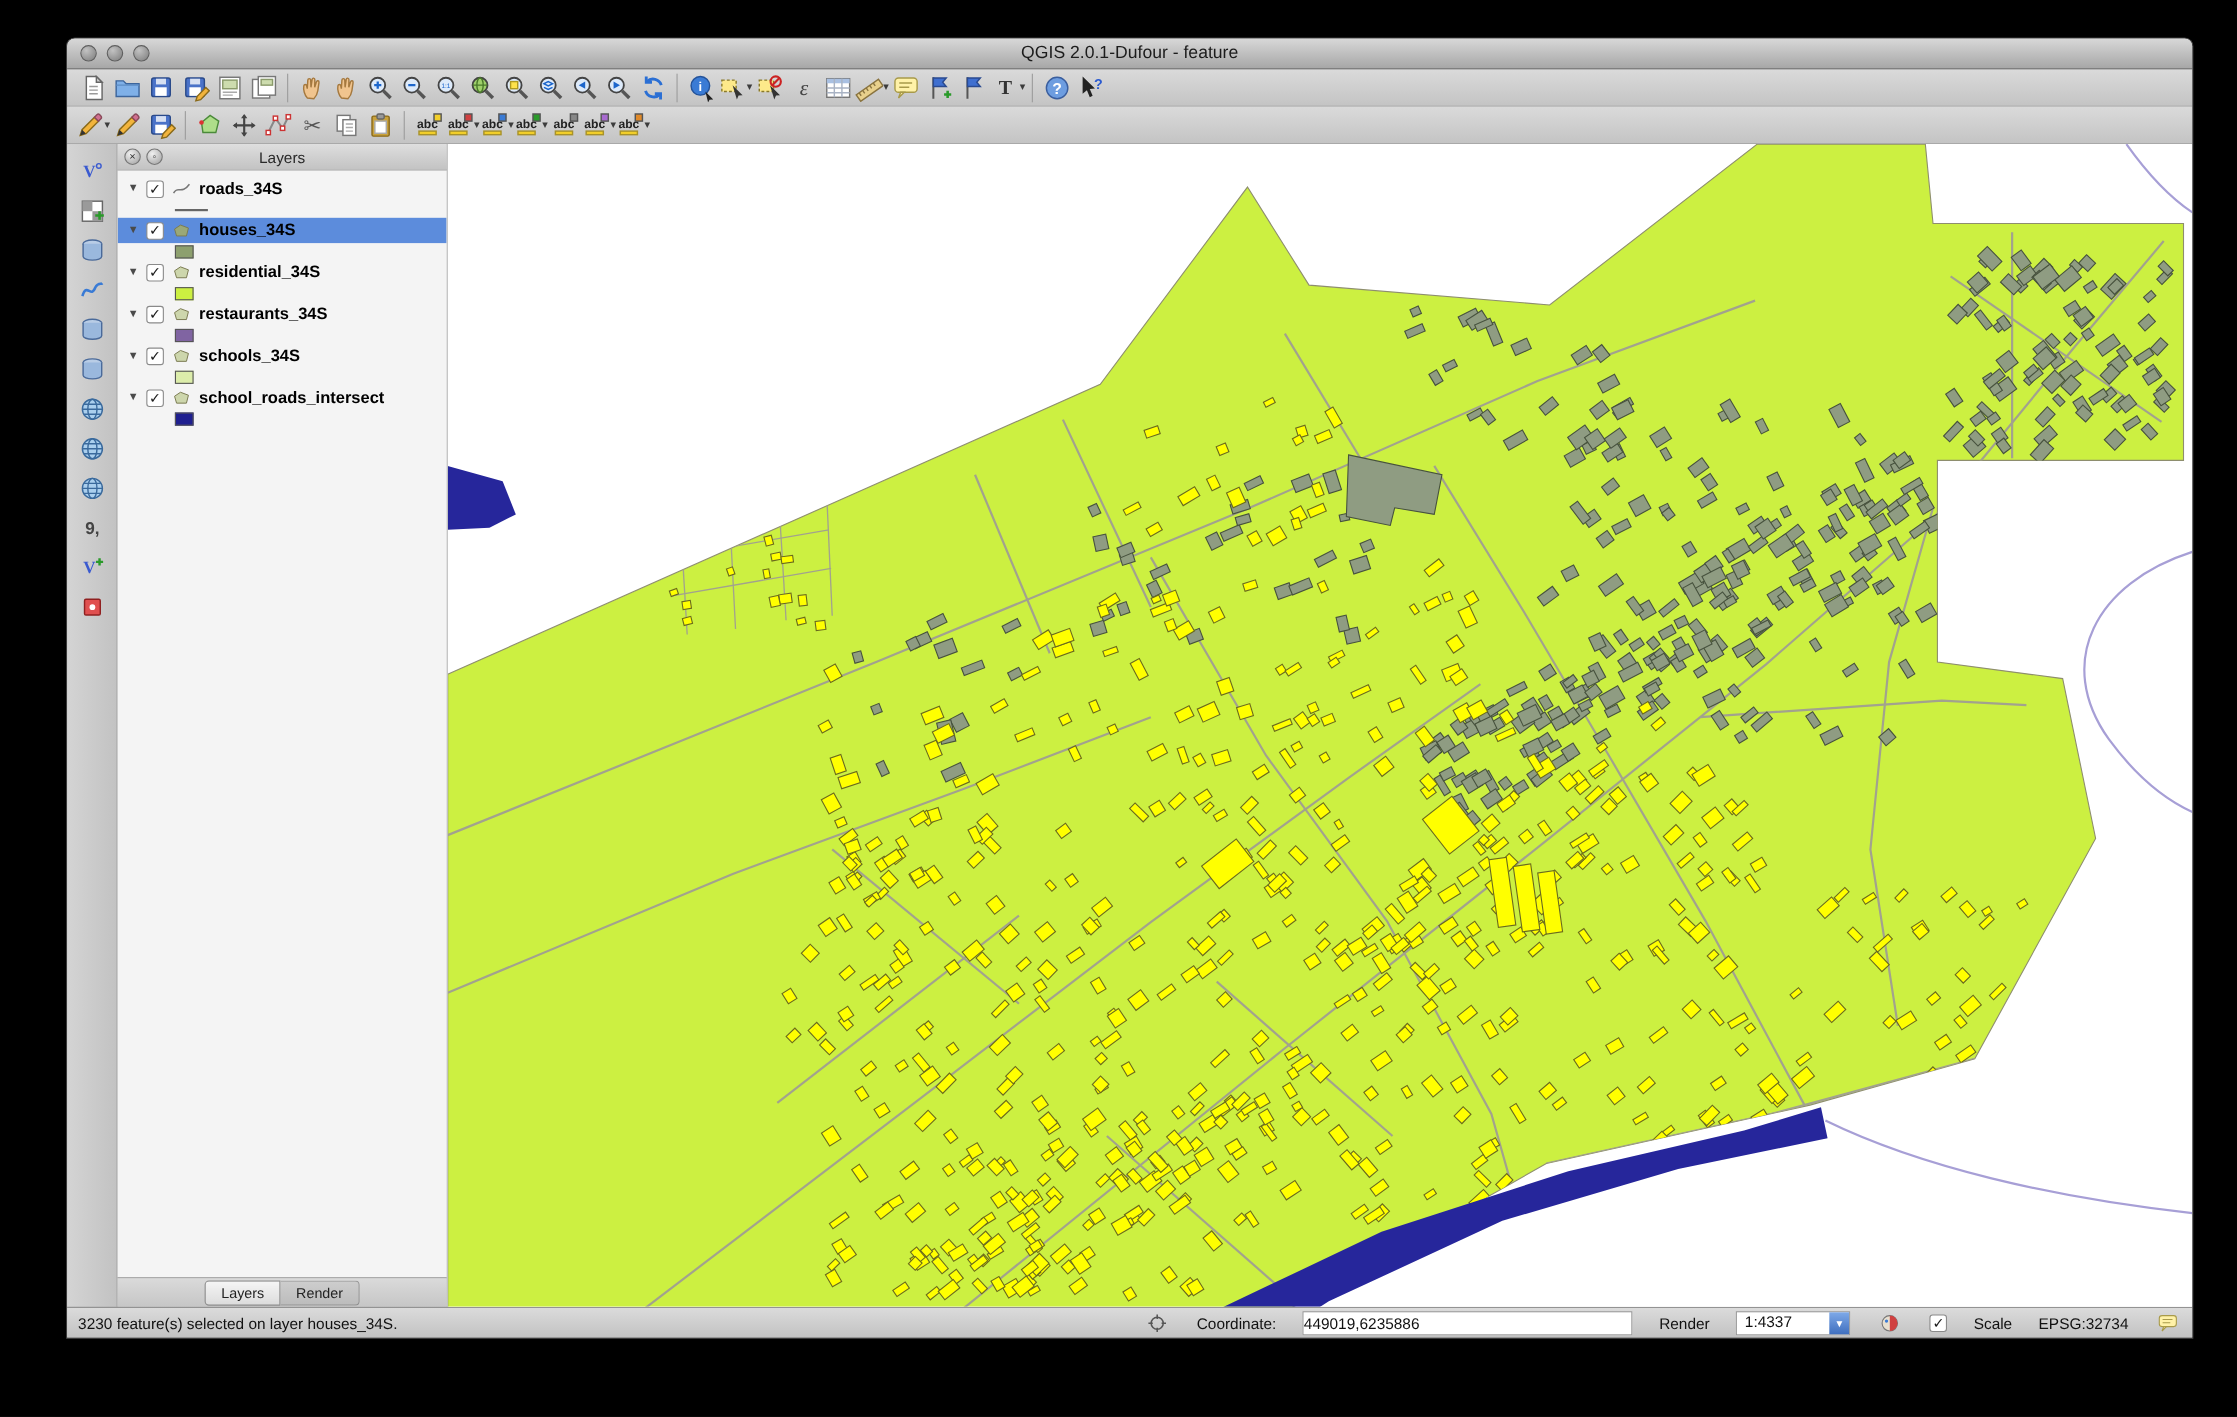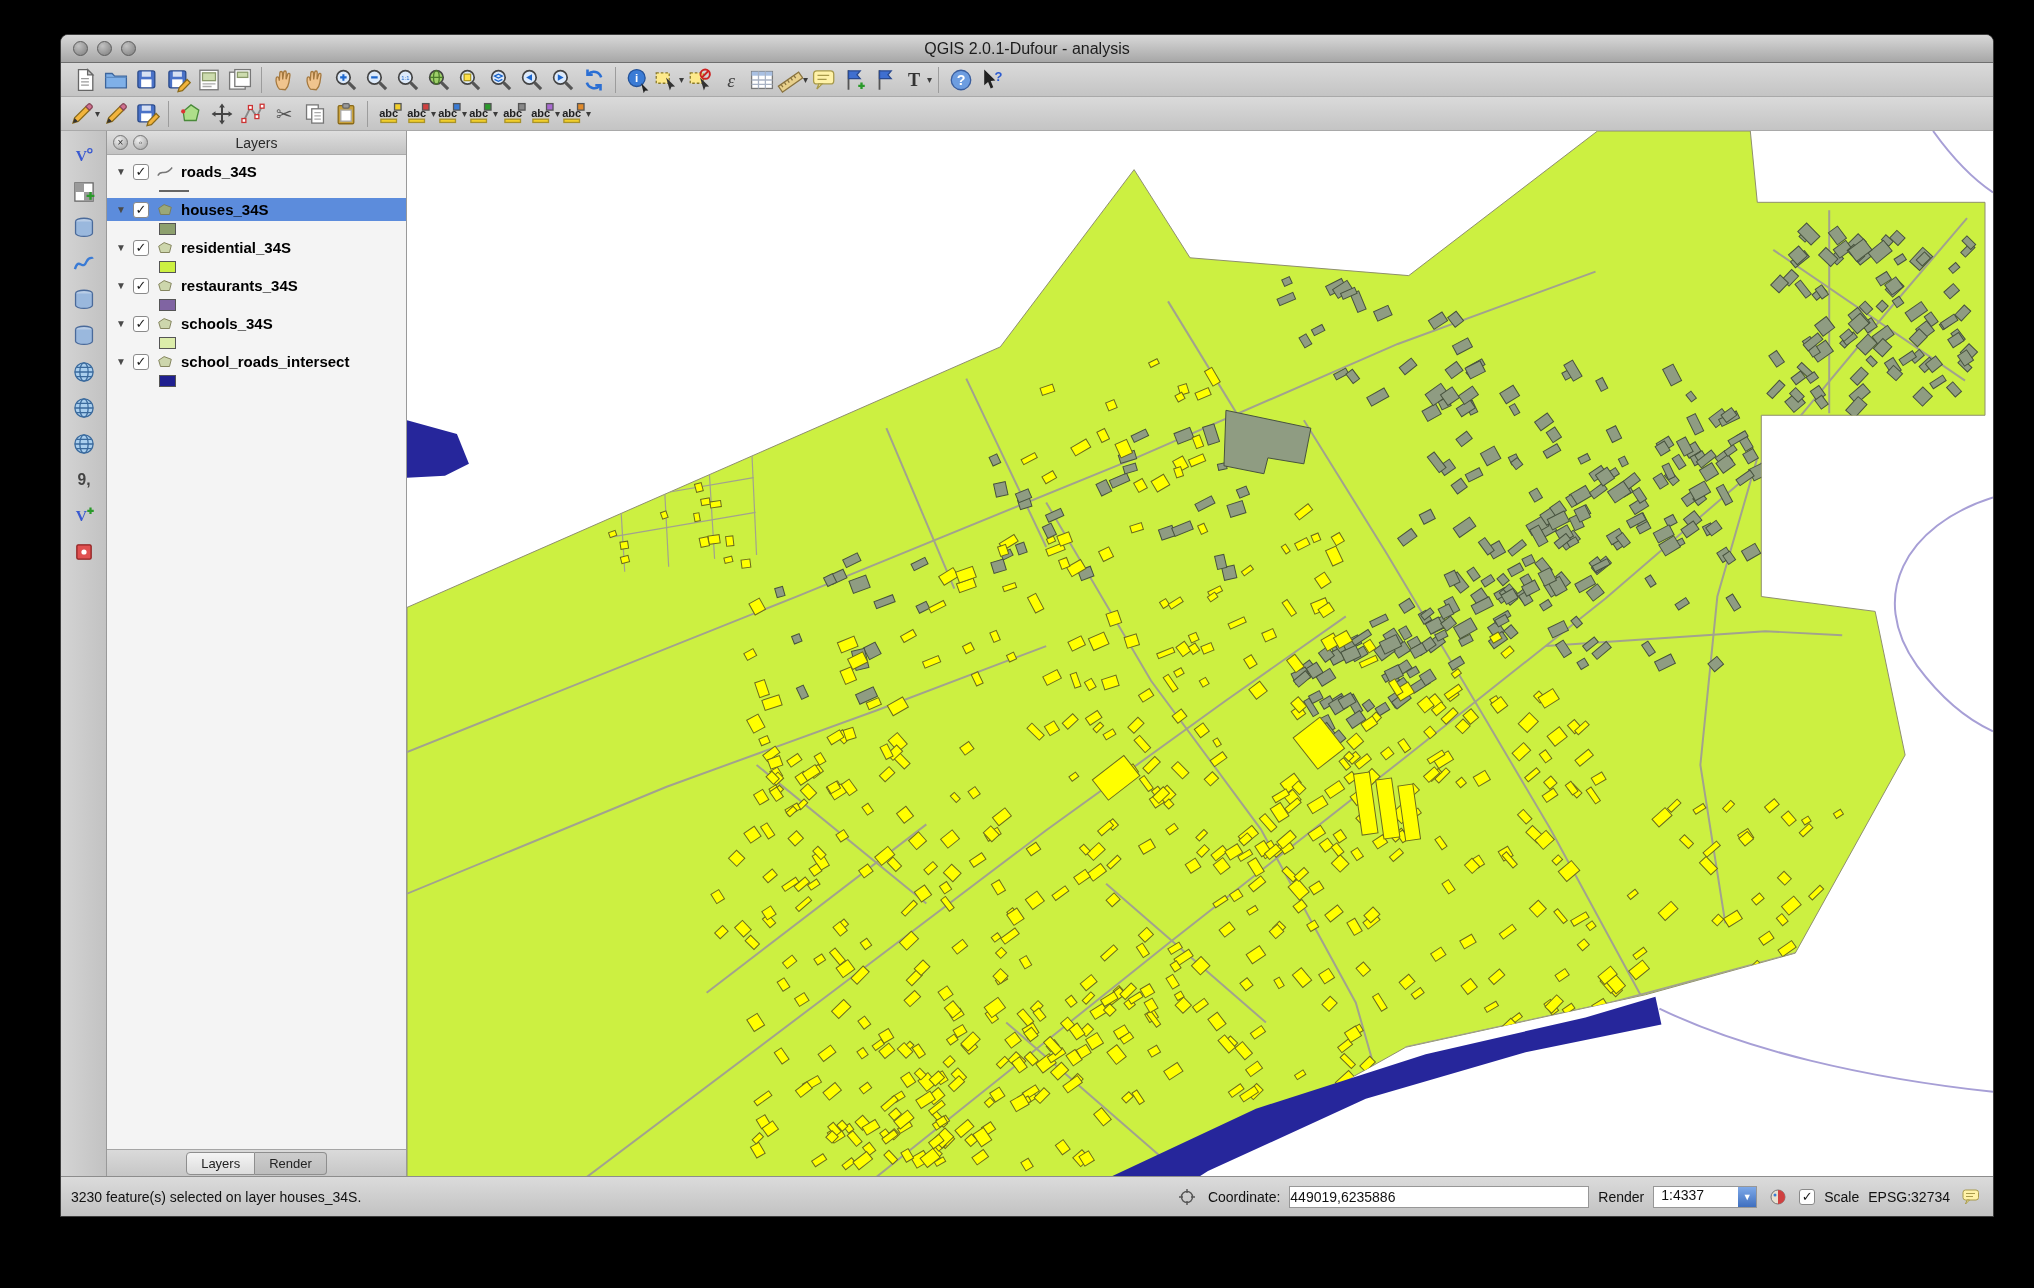--- a/index.html
+++ b/index.html
@@ -46,22 +46,22 @@
   .lineswatch{width:30px;height:2px;background:#666}
   .panel-tabs{height:27px;background:linear-gradient(#dadada,#c6c6c6);border-top:1px solid #a5a5a5;
     display:flex;align-items:center;justify-content:center;padding:2px;flex:0 0 auto}
   .ptab{font-size:13px;padding:3px 14px;border:1px solid #8e8e8e;color:#222;
     background:linear-gradient(#cdcdcd,#bcbcbc)}
   .ptab.active{background:linear-gradient(#f5f5f5,#dcdcdc)}
   .ptab:first-child{border-radius:4px 0 0 4px}
   .ptab:last-child{border-radius:0 4px 4px 0;border-left:none}
   .map{flex:1;position:relative;background:#fff;overflow:hidden}
   .map svg{position:absolute;inset:0}
-  .statusbar{height:40px;background:linear-gradient(#dbdbdb,#c2c2c2);border-top:1px solid #8d8d8d;
-    display:flex;align-items:center;padding:0 10px;font-size:14px;color:#111;gap:9px;flex:0 0 auto}
+  .statusbar{height:28px;background:linear-gradient(#dbdbdb,#c2c2c2);border-top:1px solid #8d8d8d;
+    display:flex;align-items:center;padding:0 10px;font-size:14px;color:#111;gap:24px;flex:0 0 auto}
   .status-msg{flex:1;white-space:nowrap}
   .sb-input{width:300px;height:22px;border:1px solid #979797;background:#fff;text-align:left;
     font-size:14px;font-family:"Liberation Sans","DejaVu Sans",sans-serif;color:#111}
   .sb-combo{width:104px;height:22px;border:1px solid #979797;background:#fff;display:flex;
     align-items:flex-start;font-size:14px}
   .sb-combo .cval{flex:1;padding-left:7px}
   .combo-arrow{width:18px;height:100%;background:linear-gradient(#7ea9e8,#3f6fbf);color:#fff;
     font-size:9px;display:flex;align-items:center;justify-content:center}
   .sbi{width:24px;height:24px}
   .sbi svg{width:20px;height:20px}
@@ -69,21 +69,21 @@
 </head>
 <body>
 
 <div id="window">
   <div class="titlebar">
     <div class="lights">
       <span class="light"></span>
       <span class="light"></span>
       <span class="light"></span>
     </div>
-    <div class="title">QGIS 2.0.1-Dufour - analysis</div>
+    <div class="title">QGIS 2.0.1-Dufour - feature</div>
   </div>
 
   <div class="toolbar">
       <span class="tbi">
         <svg width="26" height="26" viewBox="0 0 20 20">
           <path d="M5,2 h7 l4,4 v12 h-11 z" fill="#fff" stroke="#666"></path>
           <path d="M12,2 l4,4 h-4 z" fill="#cfcfcf" stroke="#666"></path>
           <path d="M7,9 h6 M7,11.5 h6 M7,14 h6" stroke="#9a9a9a"></path>
         </svg>
       </span>

